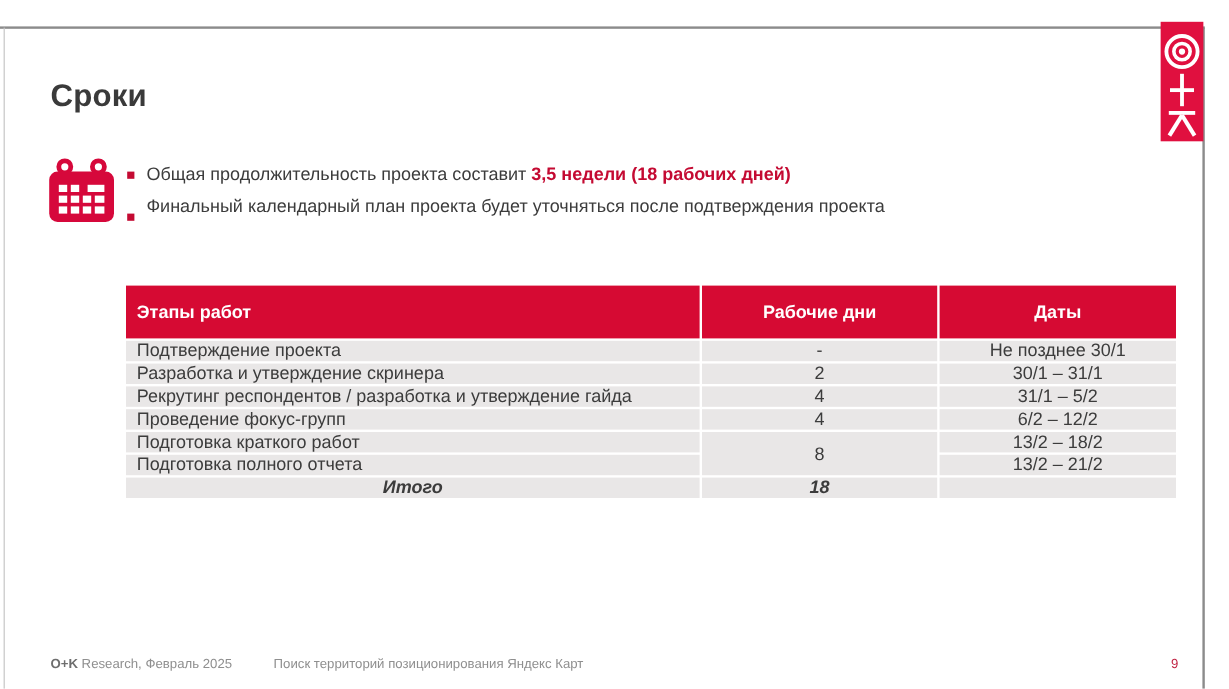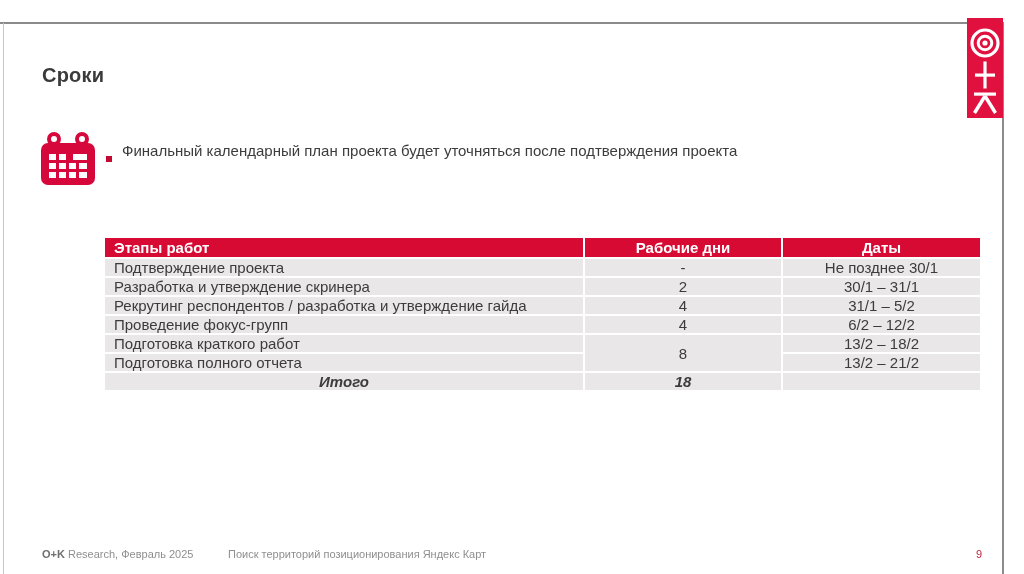--- a/index.html
+++ b/index.html
@@ -10,40 +10,40 @@
 
   
   .top-line   { position:absolute; left:0;   top:22px;  width:1004px; height:2px; background:#8b8b8b; }
   .left-line  { position:absolute; left:3px; top:23px;  width:1px;  height:551px; background:#c6c6c6; }
   .right-line { position:absolute; left:1002px; top:23px; width:2px; height:551px; background:#8b8b8b; }
 
   
   .logo { position:absolute; left:967px; top:18px; width:36px; height:100px; z-index:5; }
 
   
-  .title { position:absolute; left:42px; top:64px; font-size:20px; font-weight:700; color:#3a3a3a; letter-spacing:0.2px; }
+  .title { position:absolute; left:42px; top:64px; font-size:26px; font-weight:700; color:#3a3a3a; letter-spacing:0.2px; }
 
   
   .cal-icon { position:absolute; left:38px; top:131px; width:60px; height:58px; }
 
   
   .bullets { position:absolute; left:104px; top:135px; width:878px; font-size:15px; line-height:22px; color:#3c3c3c; }
   .bullet-item { display:flex; margin-bottom:3px; }
   .bullet-item .marker { flex:0 0 auto; width:6px; height:6px; background:#c40a32; margin:8px 10px 0 2px; }
   .bullet-item p { flex:1 1 auto; }
   .bullet-item.spaced { margin-top:5px;align-items:flex-end; }
   .hl { color:#c40a32; font-weight:700; }
 
   
   table.schedule { position:absolute; left:103px; top:236px; width:879px; table-layout:fixed;
                    border-collapse:separate; border-spacing:2px; font-size:15px; }
   table.schedule col.c1 { width:478px; }
   table.schedule col.c2 { width:196px; }
   table.schedule col.c3 { width:197px; }
-  table.schedule th { background:#d60a33; color:#ffffff; font-weight:700; height:19px;
+  table.schedule th { background:#d60a33; color:#ffffff; font-weight:700; height:44px;
                       text-align:center; vertical-align:middle; }
   table.schedule th.left { text-align:left; padding-left:9px; }
   table.schedule td { background:#e9e7e7; height:16px; text-align:center; vertical-align:middle; color:#3c3c3c; }
   table.schedule td.left { text-align:left; padding-left:9px; }
   table.schedule tr.total td { font-weight:700; font-style:italic;text-align:center; }
   table.schedule tr.total td.left { text-align:center; padding-left:0; }
 
   
   .footer { position:absolute; left:0; top:548px; width:1004px; height:18px; font-size:11px; color:#8f8f8f; }
   .footer .brand { position:absolute; left:42px; top:0; }
@@ -92,20 +92,24 @@
       <rect x="31" y="32" width="7" height="6" fill="#ffffff"></rect>
       <rect x="41" y="32" width="8" height="6" fill="#ffffff"></rect>
       <rect x="11" y="41" width="7" height="6" fill="#ffffff"></rect>
       <rect x="21" y="41" width="7" height="6" fill="#ffffff"></rect>
       <rect x="31" y="41" width="7" height="6" fill="#ffffff"></rect>
       <rect x="41" y="41" width="8" height="6" fill="#ffffff"></rect>
     </svg>
   </div>
 
   <div class="bullets">
+    <div class="bullet-item">
+      <span class="marker"></span>
+      <p><span>Общая продолжительность проекта составит </span><span class="hl">3,5 недели (18 рабочих дней)</span></p>
+    </div>
     <div class="bullet-item spaced">
       <span class="marker"></span>
       <p>Финальный календарный план проекта будет уточняться после подтверждения проекта</p>
     </div>
   </div>
 
   <table class="schedule">
     <colgroup>
         <col class="c1">
         <col class="c2">

